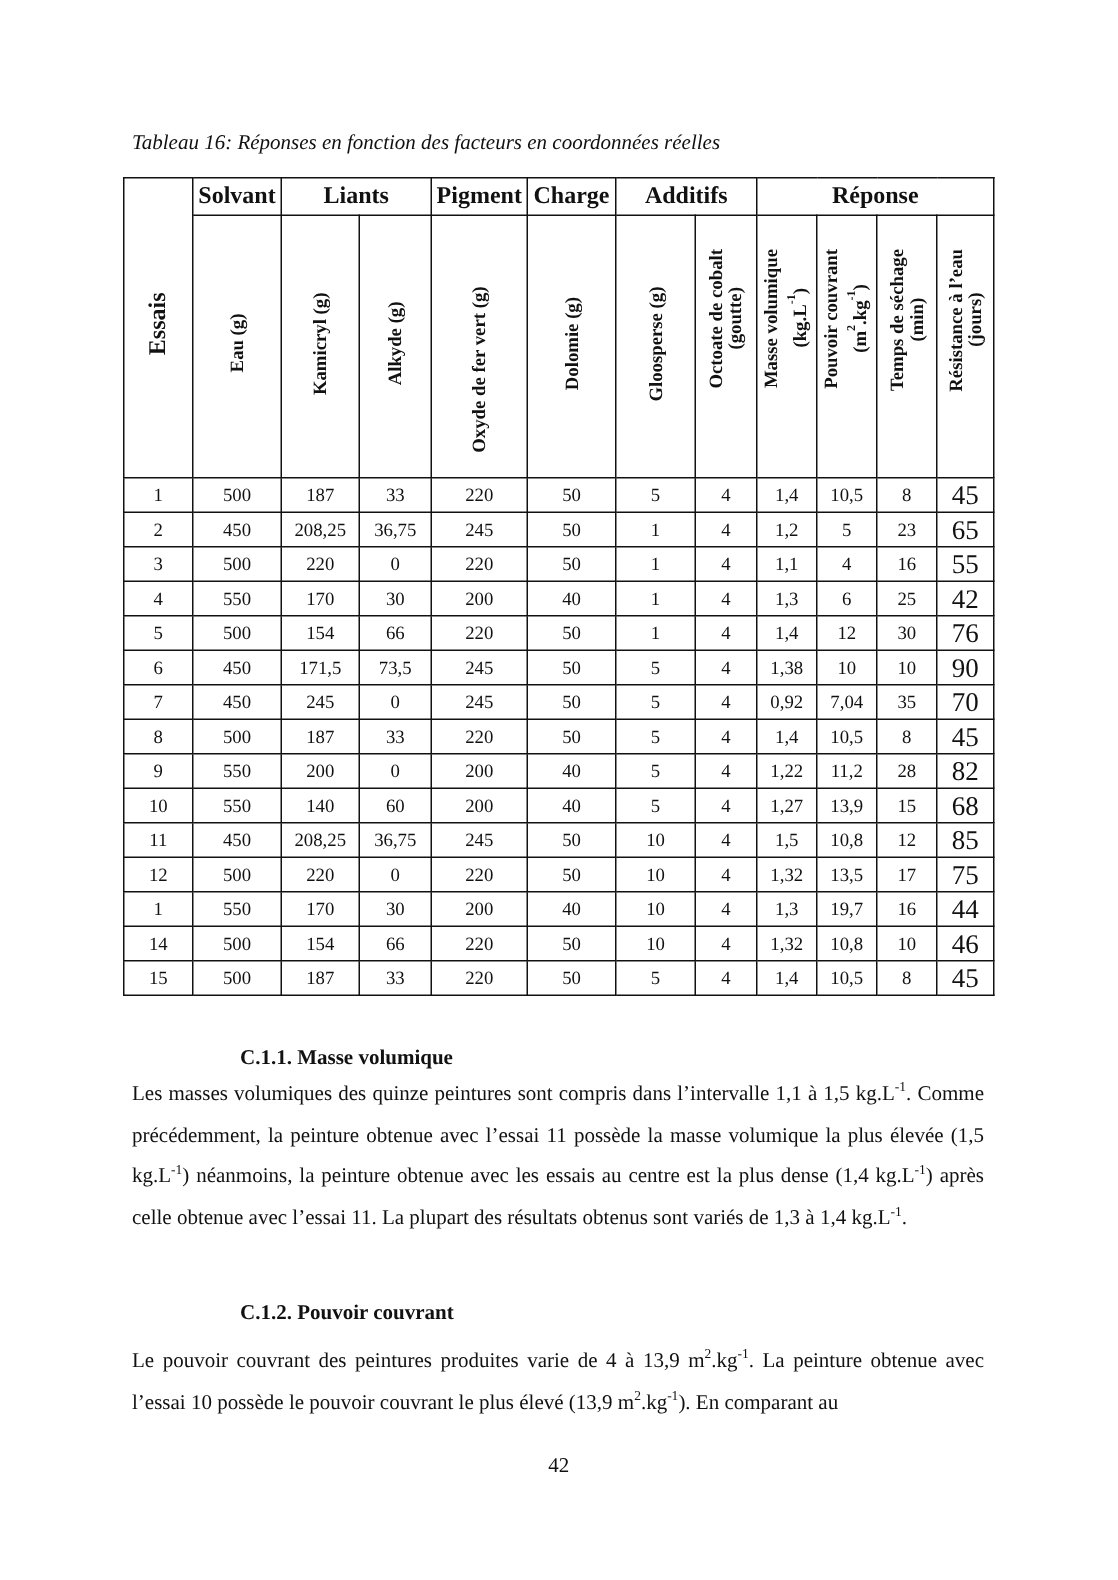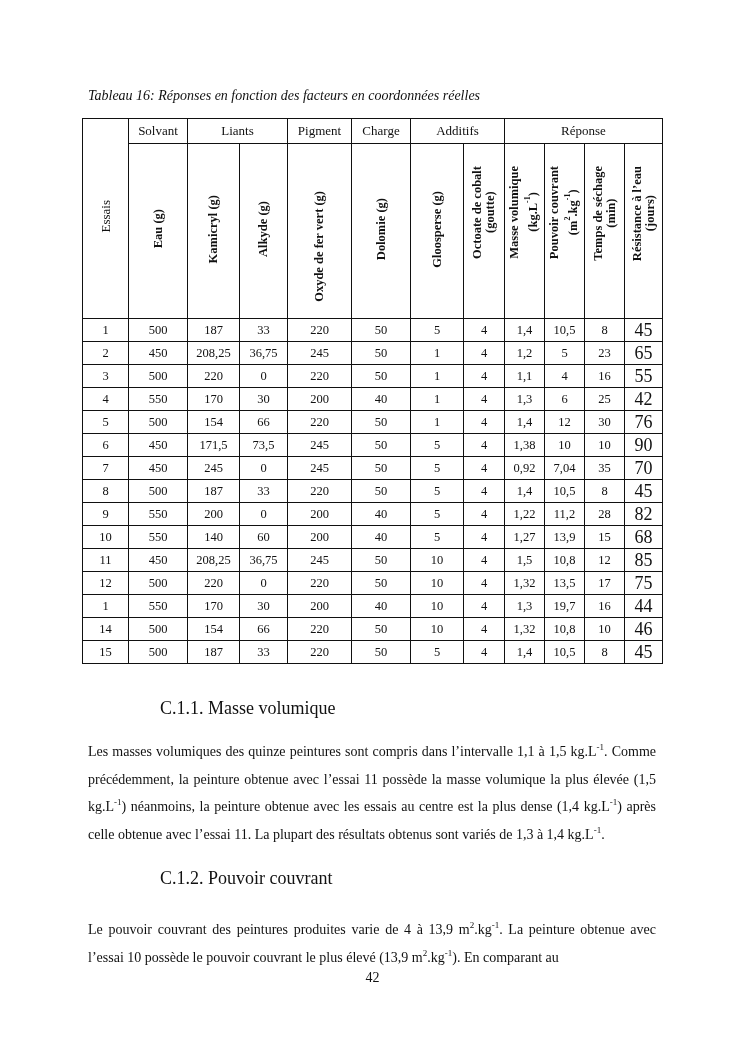--- a/index.html
+++ b/index.html
@@ -4,30 +4,30 @@
 <style>
   html, body { margin:0; padding:0; background:#ffffff; }
   body { width:745px; height:1053px; position:relative; overflow:hidden;
          font-family:"Liberation Serif", serif; color:#111; }
   .caption { position:absolute; left:88px; top:88px; font-size:14px;
              font-weight:normal; font-style:italic; }
   table.t { position:absolute; left:82px; top:118px; border-collapse:collapse;
             font-size:12.5px; table-layout:fixed; }
   table.t td, table.t th { border:1px solid #111; padding:0; text-align:center;
             vertical-align:middle; }
-  .h1 th { height:24px; font-weight:normal; font-size:13px;margin-top:32px; }
+  .h1 th { height:24px; font-weight:bold; font-size:16px;margin-top:32px; }
   .h2 th { height:152px; font-weight:bold; font-size:12.5px; position:relative; }
   .vt { writing-mode:vertical-rl; transform:rotate(180deg); white-space:nowrap;
         display:inline-block; line-height:13px; }
   .vt sup { font-size:8px; }
   tbody td { height:22px; }
   td.res { font-size:18px; padding-top:3px; }
-  .sec { position:absolute; left:160px; font-size:18px; font-weight:normal; }
+  .sec { position:absolute; left:160px; font-size:14px; font-weight:bold; }
   .para { position:absolute; left:88px; width:568px; font-size:14px;
-          line-height:27.5px; text-align:justify;margin-top:22px; }
+          line-height:27.5px; text-align:justify; }
   .para sup { font-size:9px; line-height:0; }
   .pnum { position:absolute; left:0; width:745px; text-align:center; top:970px; font-size:14px; }
 </style>
 </head>
 <body>
 
 <div class="caption">Tableau 16: Réponses en fonction des facteurs en coordonnées réelles</div>
 
 <table class="t">
   <colgroup>

